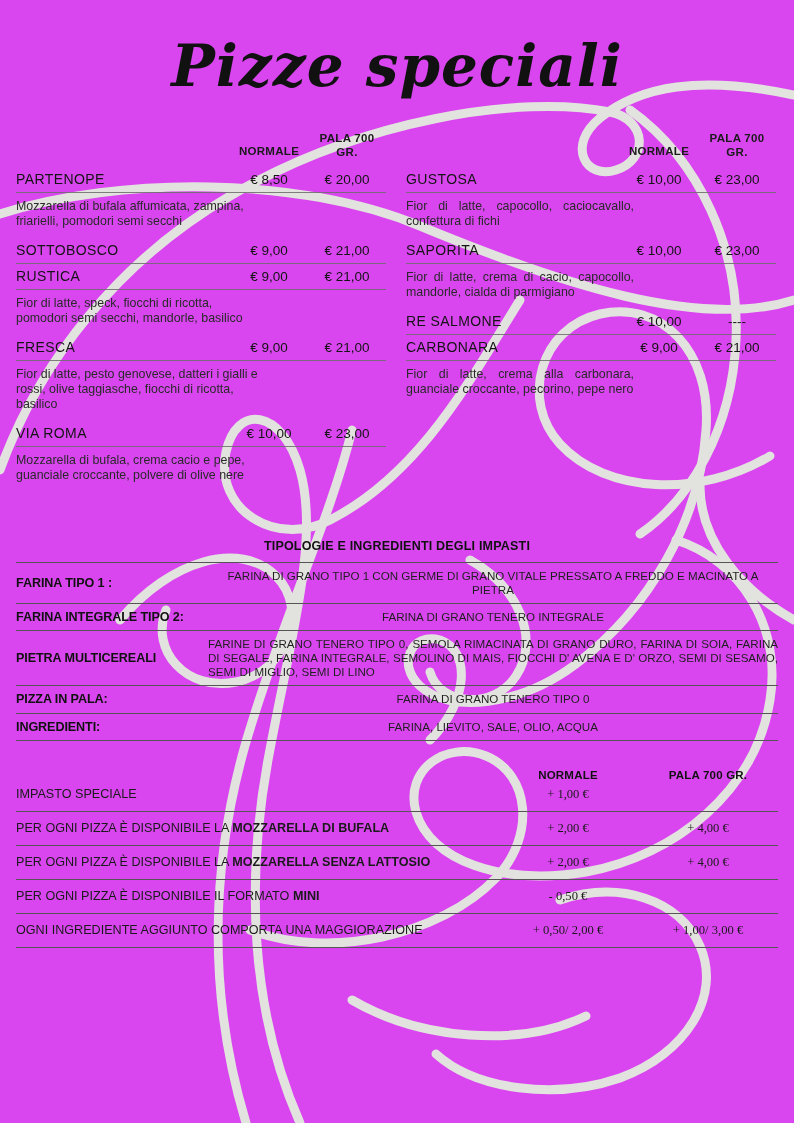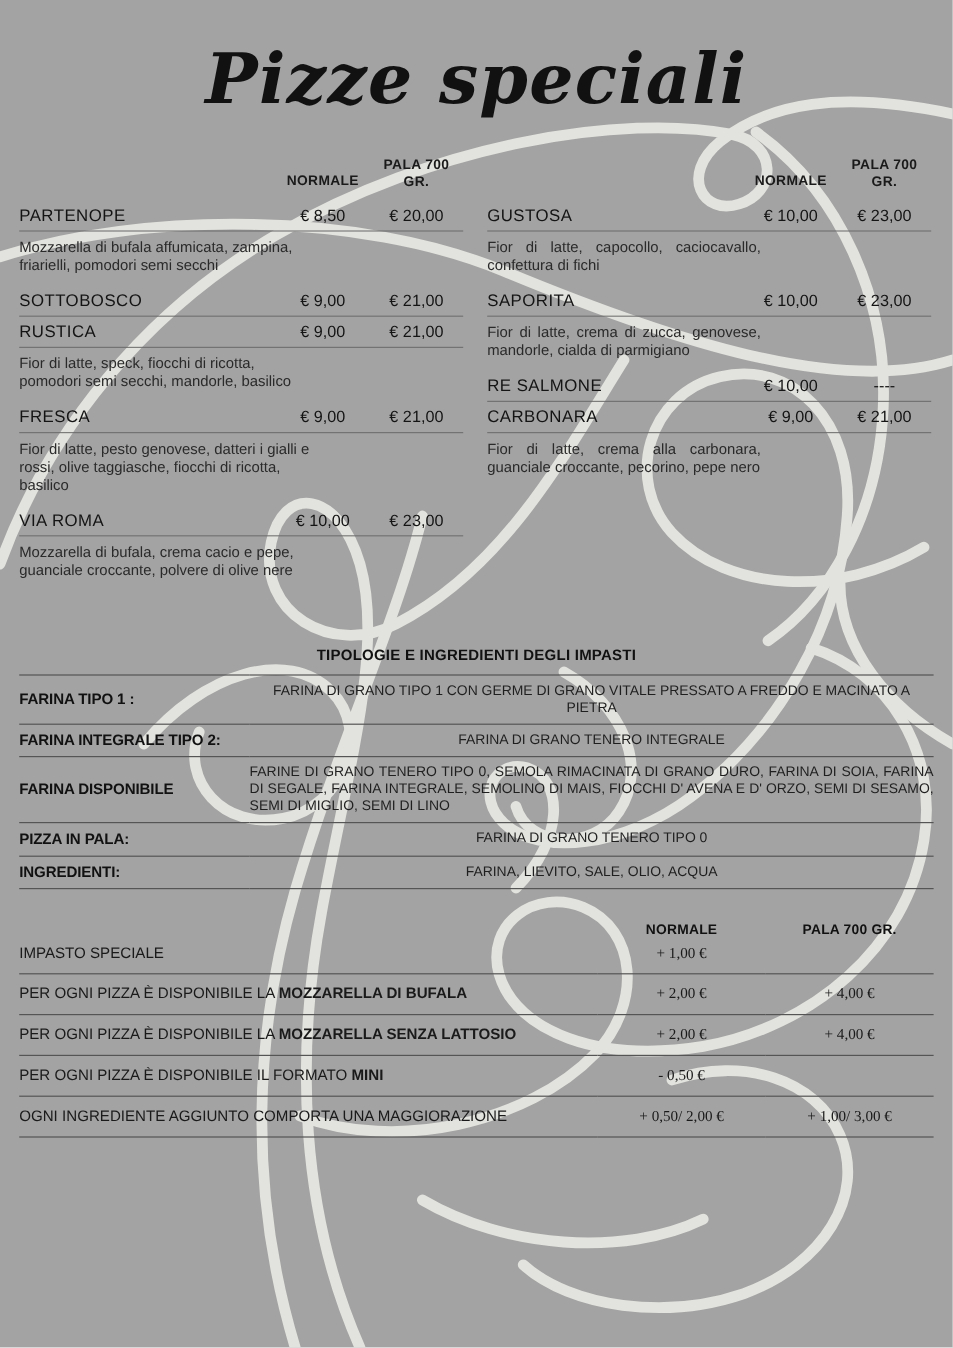--- a/index.html
+++ b/index.html
@@ -6,21 +6,21 @@
   html, body {
     width: 794px; height: 1123px;
     background: #ffffff;
     font-family: "Liberation Sans", sans-serif;
     color: #1a1a1a;
     overflow: hidden;
   }
   #page {
     position: relative;
     width: 794px; height: 1123px;
-    background: #a3a3a3;
+    background: #d946ef;
     overflow: hidden;
   }
   
   #bg-art {
     position: absolute; inset: 0;
     width: 794px; height: 1123px;
     z-index: 0;
     pointer-events: none;
   }
   #content { position: relative; z-index: 2; }
@@ -273,21 +273,21 @@
           <div class="item-desc justify">Fior di latte, capocollo, caciocavallo, confettura di fichi</div>
         </div>
 
         <div>
           <div class="item-row">
             <div class="item-name">SAPORITA</div>
             <div class="item-price">€ 10,00</div>
             <div class="item-price">€ 23,00</div>
           </div>
           <div class="rule"></div>
-          <div class="item-desc justify">Fior di latte, crema di zucca, genovese, mandorle, cialda di parmigiano</div>
+          <div class="item-desc justify">Fior di latte, crema di cacio, capocollo, mandorle, cialda di parmigiano</div>
         </div>
 
         <div>
           <div class="item-row">
             <div class="item-name">RE SALMONE</div>
             <div class="item-price">€ 10,00</div>
             <div class="item-price">----</div>
           </div>
           <div class="rule"></div>
         </div>
@@ -310,21 +310,21 @@
         <tbody>
           <tr>
             <td class="cell-label">FARINA TIPO 1 :</td>
             <td class="cell-value nojust">FARINA DI GRANO TIPO 1 CON GERME DI GRANO VITALE PRESSATO A FREDDO E MACINATO A PIETRA</td>
           </tr>
           <tr>
             <td class="cell-label">FARINA INTEGRALE TIPO 2:</td>
             <td class="cell-value nojust">FARINA DI GRANO TENERO INTEGRALE</td>
           </tr>
           <tr>
-            <td class="cell-label">FARINA DISPONIBILE</td>
+            <td class="cell-label">PIETRA MULTICEREALI</td>
             <td class="cell-value">FARINE DI GRANO TENERO TIPO 0, SEMOLA RIMACINATA DI GRANO DURO, FARINA DI SOIA, FARINA DI SEGALE, FARINA INTEGRALE, SEMOLINO DI MAIS, FIOCCHI D' AVENA E D' ORZO, SEMI DI SESAMO, SEMI DI MIGLIO, SEMI DI LINO</td>
           </tr>
           <tr>
             <td class="cell-label">PIZZA IN PALA:</td>
             <td class="cell-value nojust">FARINA DI GRANO TENERO TIPO 0</td>
           </tr>
           <tr>
             <td class="cell-label">INGREDIENTI:</td>
             <td class="cell-value nojust">FARINA, LIEVITO, SALE, OLIO, ACQUA</td>
           </tr>

